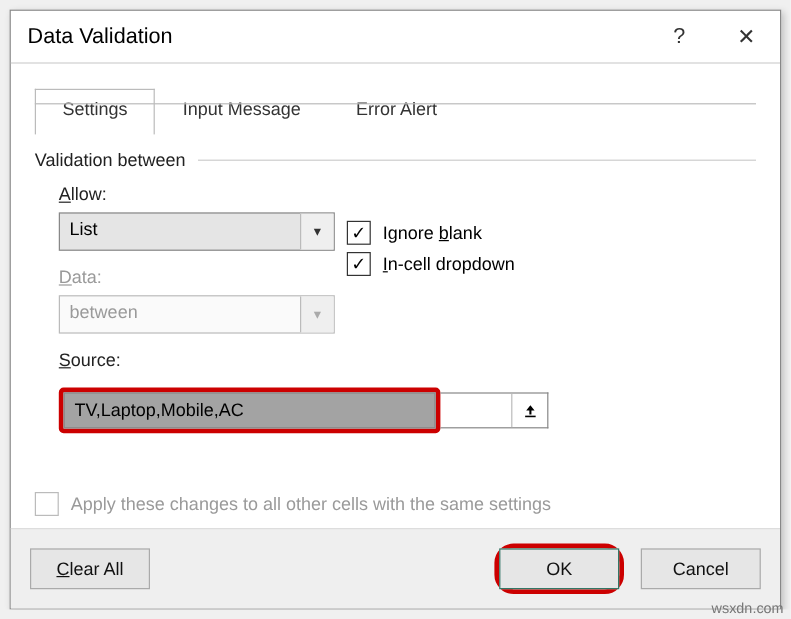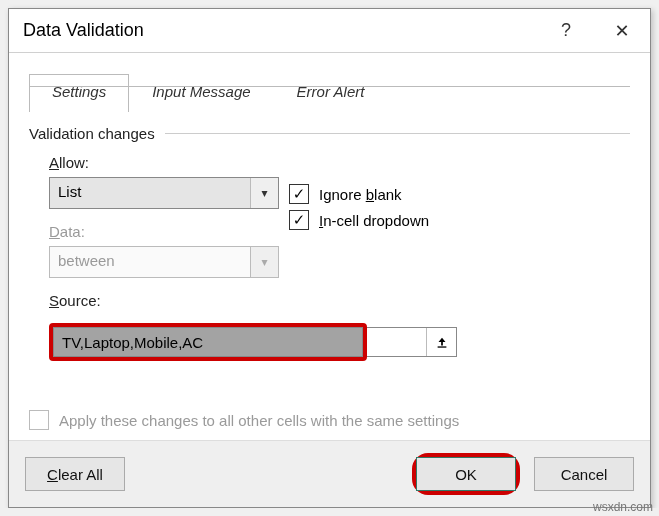--- a/index.html
+++ b/index.html
@@ -21,21 +21,21 @@
   .tbbtn {
     width:56px; height:44px; display:flex; align-items:center; justify-content:center;
     border:none; background:transparent; font-size:18px; color:#333;
   }
   .tabstrip {
     display:flex; margin:20px 0 0 20px; height:38px; position:relative;
   }
   .tab {
     padding:8px 22px; font-size:15px; color:#333;
     border:1px solid transparent; border-bottom:none;
-    position:relative; top:1px; background:transparent;font-style:italic;
+    position:relative; top:1px; background:transparent;
   }
   .tab.active {
     border-color:#bbb; background:#fff;
   }
   .tabline {
     position:absolute; left:20px; right:20px; top:77px;
     border-top:1px solid #bbb;
   }
   .tabpanel {
     flex:1; padding:10px 20px 10px 20px; position:relative;
@@ -123,21 +123,21 @@
 
   <div class="tabstrip">
     <div class="tab active">Settings</div>
     <div class="tab">Input Message</div>
     <div class="tab">Error Alert</div>
   </div>
   <div class="tabline"></div>
 
   <div class="tabpanel">
     <div class="groupline">
-      <span class="lbl">Validation changes</span>
+      <span class="lbl">Validation between</span>
       <span class="rule"></span>
     </div>
 
     <div class="row">
       <div class="col1">
         <div class="fldlbl"><span class="ul">A</span><span>llow:</span></div>
         <div class="selectwrap">
           <div class="val">List</div>
           <div class="dd">▾</div>
         </div>

